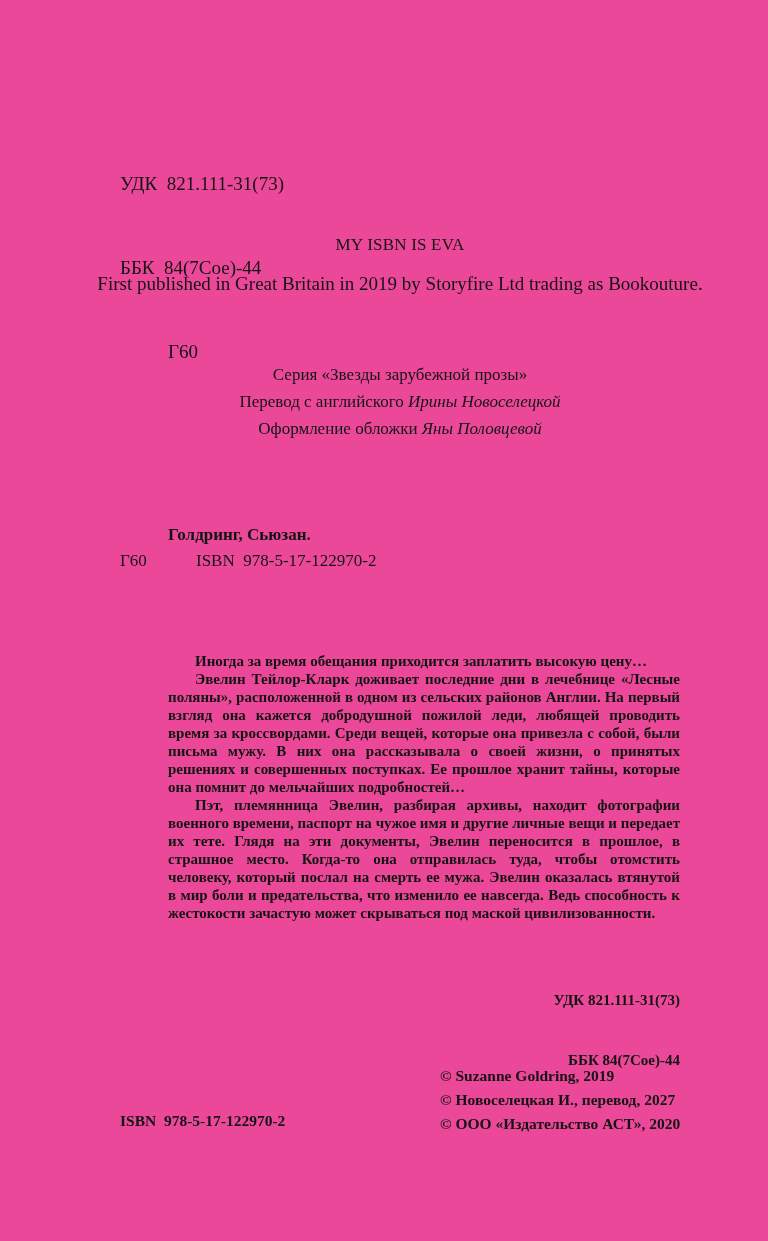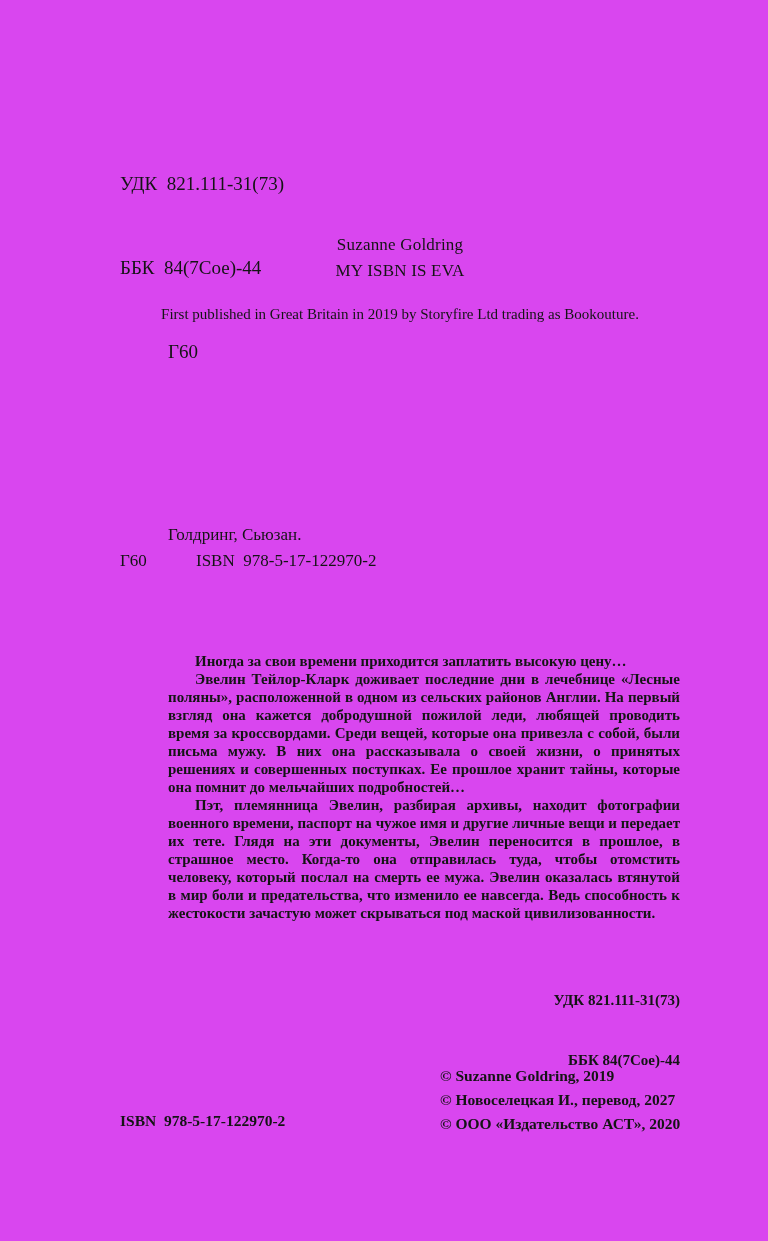--- a/index.html
+++ b/index.html
@@ -4,21 +4,21 @@
 <style>
   html, body {
     margin: 0;
     padding: 0;
     background: #ffffff;
   }
   .page {
     position: relative;
     width: 768px;
     height: 1241px;
-    background: #d946ef;
+    background: #ec4899;
     color: #141414;
     font-family: "Liberation Serif", "DejaVu Serif", serif;
     overflow: hidden;
     margin: 0 auto;
   }
   .abs { position: absolute; }
 
   
   .top-codes {
     left: 120px;
@@ -35,22 +35,22 @@
     width: 640px;
     text-align: center;
   }
   .title-block {
     top: 232px;
     font-size: 17px;
     line-height: 26px;
     letter-spacing: 0.2px;
   }
   .pub-note {
-    top: 304px;
-    font-size: 15px;
+    top: 273px;
+    font-size: 19px;
     line-height: 21px;
   }
   .series-block {
     top: 361px;
     font-size: 17px;
     line-height: 27px;
   }
   .series-block .it { font-style: italic; }
 
   
@@ -60,21 +60,21 @@
     width: 560px;
     font-size: 17px;
     line-height: 26px;
   }
   .bib-margin-code {
     position: absolute;
     left: 0;
     top: 26px;
   }
   .bib-text { margin-left: 48px; }
-  .bib-author { font-weight: normal; }
+  .bib-author { font-weight: bold; }
   .bib-desc { text-align: justify; }
   .bib-isbn { padding-left: 28px; white-space: pre; }
 
   
   .annotation {
     left: 168px;
     top: 652px;
     width: 512px;
     font-size: 15px;
     line-height: 18px;
@@ -120,39 +120,43 @@
 
 <div class="page">
 
   <div class="abs top-codes">
     <div>УДК  821.111-31(73)</div>
     <div>ББК  84(7Сое)-44</div>
     <div class="auth-code">Г60</div>
   </div>
 
   <div class="abs center-col title-block">
-    <div>Suzanne Goldring</div>
     <div>MY ISBN IS EVA</div>
   </div>
 
   <div class="abs center-col pub-note">
     <div>First published in Great Britain in 2019 by Storyfire Ltd trading as Bookouture.</div>
   </div>
 
+  <div class="abs center-col series-block">
+    <div>Серия «Звезды зарубежной прозы»</div>
+    <div><span>Перевод с английского </span><span class="it">Ирины Новоселецкой</span></div>
+    <div><span>Оформление обложки </span><span class="it">Яны Половцевой</span></div>
+  </div>
 
   <div class="abs bib-block">
     <div class="bib-margin-code">Г60</div>
     <div class="bib-text">
       <div class="bib-author">Голдринг, Сьюзан.</div>
       <div class="bib-isbn">ISBN  978-5-17-122970-2</div>
     </div>
   </div>
 
   <div class="abs annotation">
-    <p>Иногда за свои времени приходится заплатить высокую цену…</p>
+    <p>Иногда за время обещания приходится заплатить высокую цену…</p>
     <p>Эвелин Тейлор-Кларк доживает последние дни в лечебнице «Лесные поляны», расположенной в одном из сельских районов Англии. На первый взгляд она кажется добродушной пожилой леди, любящей проводить время за кроссвордами. Среди вещей, которые она привезла с собой, были письма мужу. В них она рассказывала о своей жизни, о принятых решениях и совершенных поступках. Ее прошлое хранит тайны, которые она помнит до мельчайших подробностей…</p>
     <p>Пэт, племянница Эвелин, разбирая архивы, находит фотографии военного времени, паспорт на чужое имя и другие личные вещи и передает их тете. Глядя на эти документы, Эвелин переносится в прошлое, в страшное место. Когда-то она отправилась туда, чтобы отомстить человеку, который послал на смерть ее мужа. Эвелин оказалась втянутой в мир боли и предательства, что изменило ее навсегда. Ведь способность к жестокости зачастую может скрываться под маской цивилизованности.</p>
   </div>
 
   <div class="abs bottom-codes">
     <div>УДК 821.111-31(73)</div>
     <div>ББК 84(7Сое)-44</div>
   </div>
 
   <div class="abs copyright-block">

